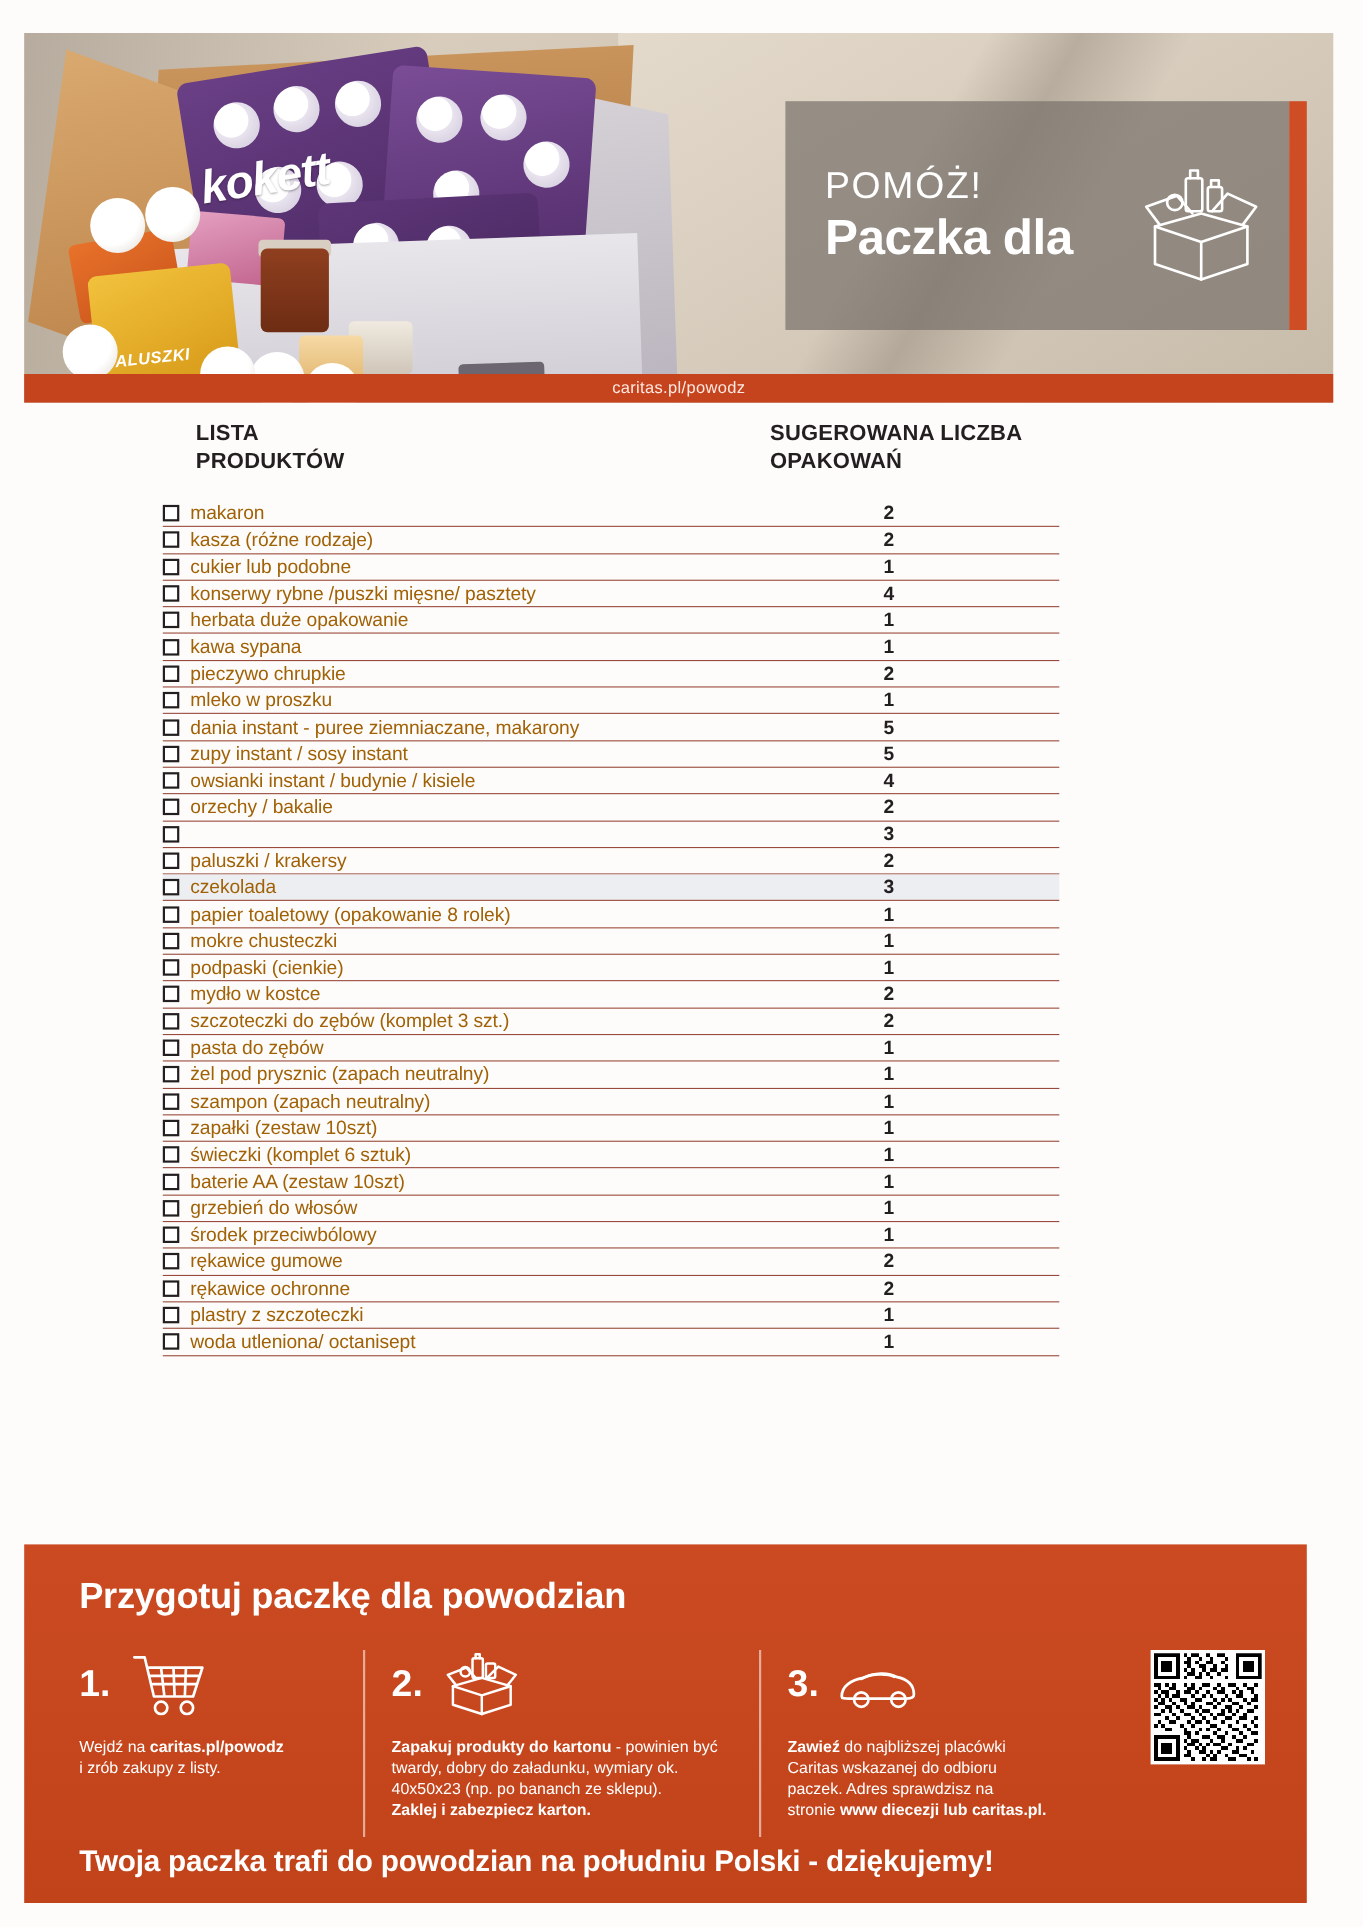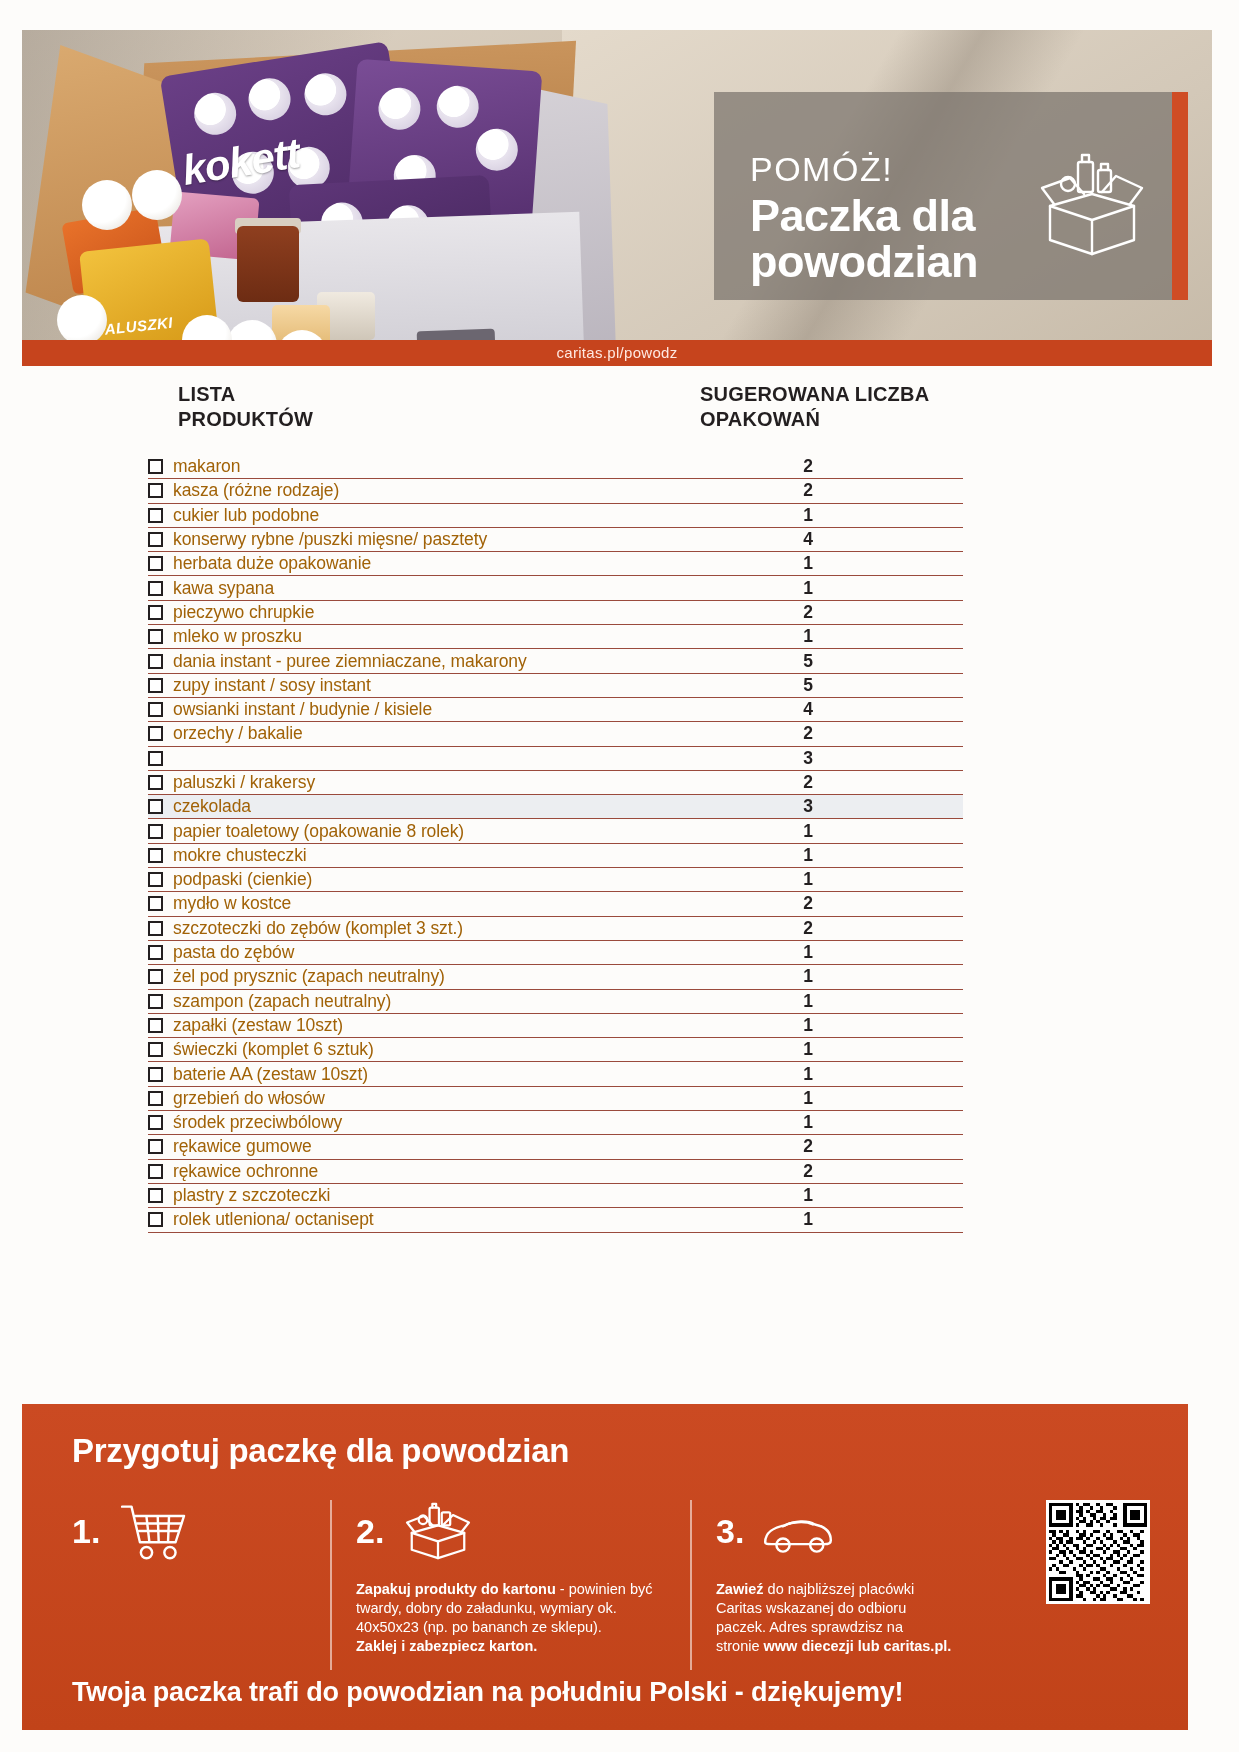--- a/index.html
+++ b/index.html
@@ -401,21 +401,20 @@
     <div class="cup-white cup-4"></div>
     <div class="cup-white cup-5"></div>
     <div class="cup-white cup-6"></div>
 
     <div class="hero-panel"></div>
     <div class="hero-panel-bar"></div>
 
     <div class="hero-kicker">POMÓŻ!</div>
     <div class="hero-title">
       <span>Paczka dla</span><br>
-      <span>powodzian</span>
     </div>
 
     <svg class="hero-icon" viewBox="0 0 120 120" fill="none" stroke="#ffffff" stroke-width="2.4" stroke-linejoin="round" stroke-linecap="round">
       <path d="M18 58 L60 46 L102 58 L60 72 Z"></path>
       <path d="M18 58 L18 92 L60 106 L60 72"></path>
       <path d="M102 58 L102 92 L60 106"></path>
       <path d="M22 56 L10 40 L38 30 L52 46"></path>
       <path d="M98 56 L110 40 L84 28 L70 44"></path>
       <rect x="46" y="14" width="15" height="30" rx="2"></rect>
       <path d="M50 14 L50 7 L57 7 L57 14"></path>
@@ -587,41 +586,42 @@
         <span class="item-label">rękawice ochronne</span>
         <span class="qty">2</span>
       </div>
       <div class="row">
         <div class="checkbox"></div>
         <span class="item-label">plastry z szczoteczki</span>
         <span class="qty">1</span>
       </div>
       <div class="row">
         <div class="checkbox"></div>
-        <span class="item-label">rolek utleniona/ octanisept</span>
+        <span class="item-label">woda utleniona/ octanisept</span>
         <span class="qty">1</span>
       </div>
     </div>
 
   <div class="footer">
     <div class="footer-title">Przygotuj paczkę dla powodzian</div>
 
     <div class="steps">
 
       <div class="step s1">
         <div class="step-head">
           <span class="step-num">1.</span>
           <svg class="step-icon" viewBox="0 0 80 64" fill="none" stroke="#ffffff" stroke-width="2.6" stroke-linecap="round" stroke-linejoin="round">
             <path d="M6 6 L16 6 L25 44 L63 44 L72 16 L20 16"></path>
             <path d="M22 24 L69 24 M24 32 L66 32"></path>
             <path d="M32 17 L35 43 M44 17 L45 43 M56 17 L55 43"></path>
             <circle cx="32" cy="55" r="6"></circle>
             <circle cx="57" cy="55" r="6"></circle>
           </svg>
         </div>
+        <div class="step-text">Wejdź na <b>caritas.pl/powodz</b><br>i zrób zakupy z listy.</div>
       </div>
 
       <div class="step s2">
         <div class="step-head">
           <span class="step-num">2.</span>
           <svg class="step-icon" viewBox="0 0 80 64" fill="none" stroke="#ffffff" stroke-width="2.4" stroke-linejoin="round" stroke-linecap="round">
             <path d="M12 34 L40 26 L68 34 L40 43 Z"></path>
             <path d="M12 34 L12 52 L40 61 L40 43"></path>
             <path d="M68 34 L68 52 L40 61"></path>
             <path d="M15 33 L7 23 L25 16 L34 26"></path>

